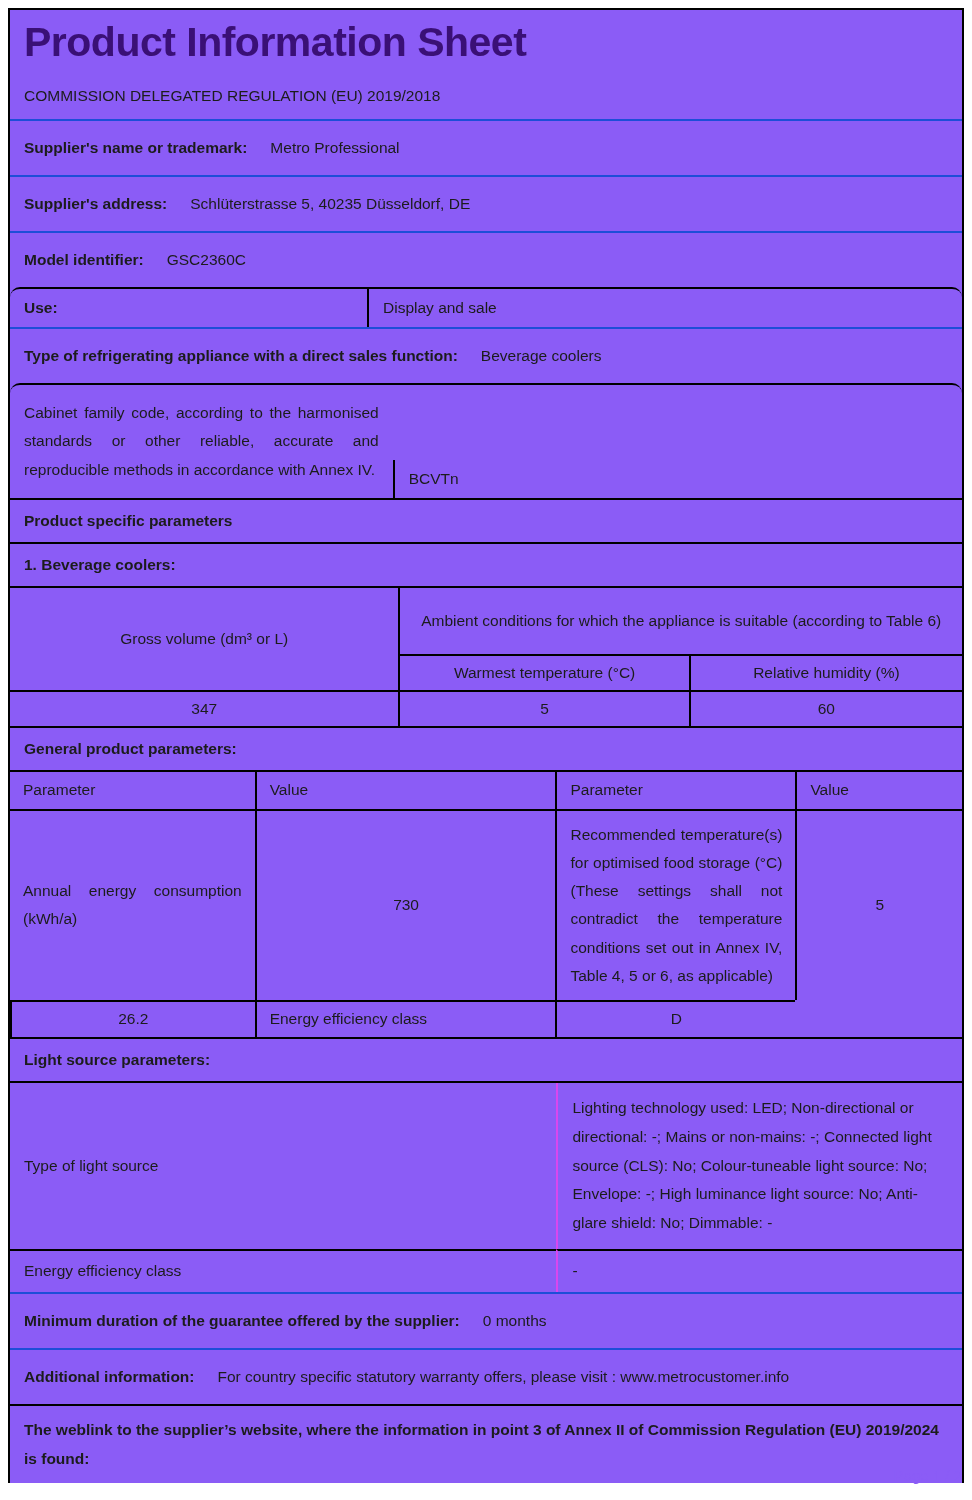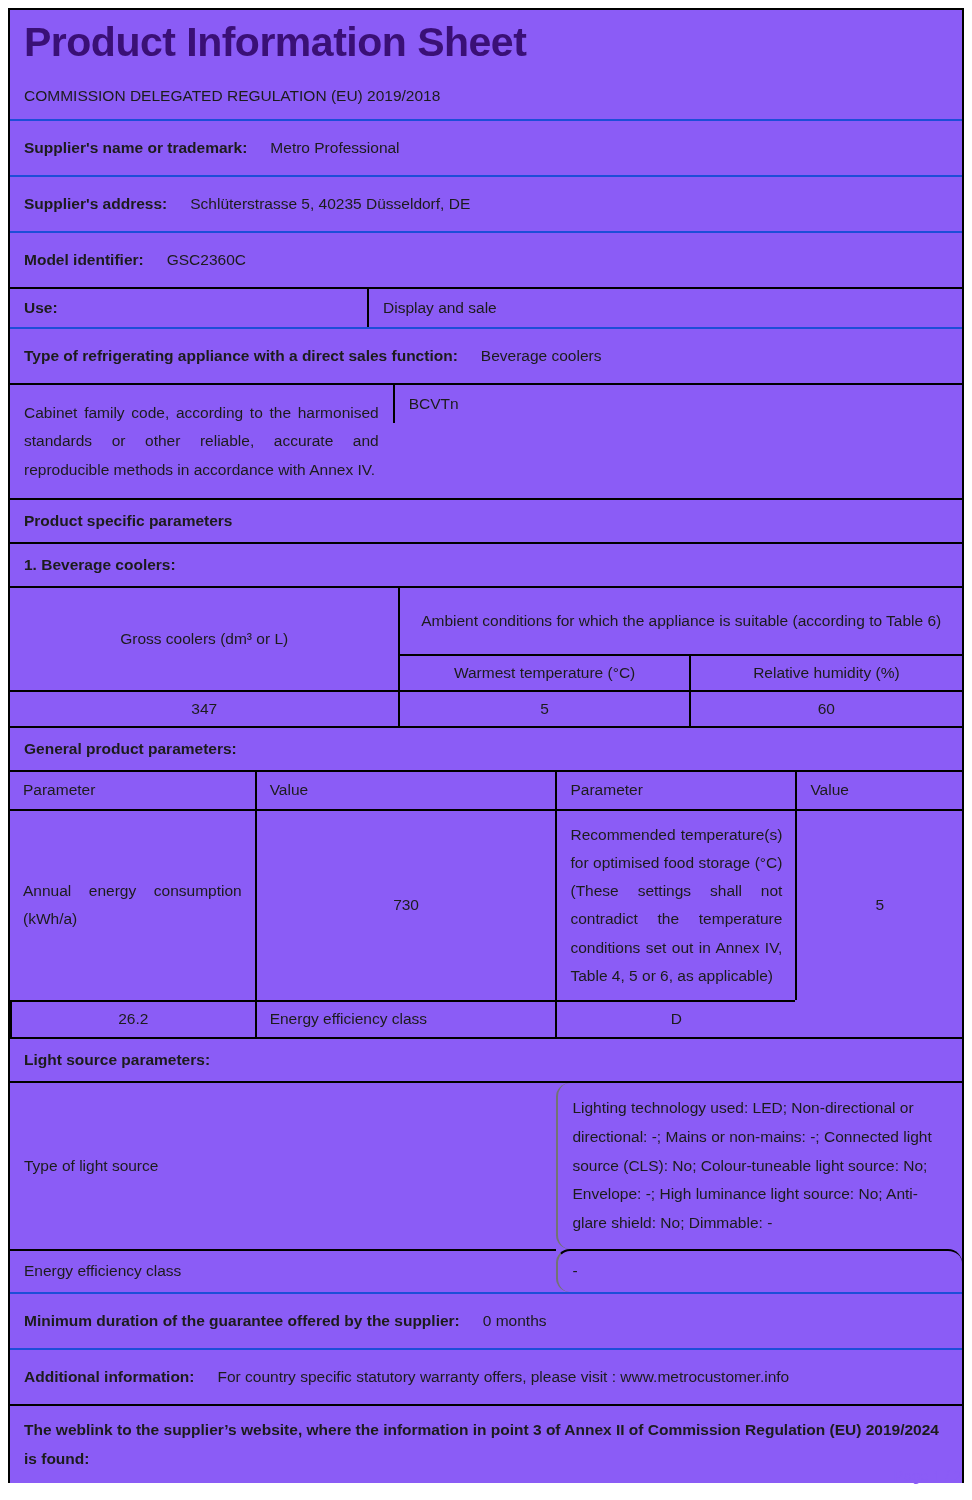--- a/index.html
+++ b/index.html
@@ -24,21 +24,21 @@
   .titleblock { padding: 10px 14px 14px 14px; }
   .doc-title {
     margin: 0 0 22px 0;
     font-size: 41px; line-height: 1.1;
     font-weight: 700; letter-spacing: -0.5px;
     color: #3a1076;
   }
   .doc-subtitle { font-size: 15.5px; color: #1c1c1c; }
 
   
-  .splitrow { border-top: 2px solid #000; display: flex; align-items: flex-start; padding: 0; }
+  .splitrow { border-top: 2px solid #000; display: flex; align-items: flex-end; padding: 0; border-radius: 10px; }
   .splitrow .cell { padding: 10px 14px; display: flex; align-items: center; }
   .splitrow .cell + .cell { border-left: 2px solid #000; }
   .use-c1 { width: 37.5%; }
   .use-c2 { flex: 1; }
   .cab-c1 { width: 40.2%; }
   .cab-c2 { flex: 1; }
   .cab-text { text-align: justify; line-height: 1.82; padding: 4px 0; }
 
   
   .section { border-top: 2px solid #000; padding: 10px 14px; min-height: 44px; display: flex; align-items: center; font-weight: 700; }
@@ -59,21 +59,21 @@
   .gen-grid > div { padding: 6px 13px; display: flex; align-items: center; }
   .gen-grid .bl { border-left: 2px solid #000; }
   .gen-grid .bt { border-top: 2px solid #000; }
   .gen-grid .center { justify-content: center; text-align: center; }
   .just { text-align: justify; line-height: 1.82; }
   .gg-p2cell { align-items: flex-start !important; padding-top: 10px !important; padding-bottom: 10px !important; }
 
   
   .light-grid { border-top: 2px solid #000; display: grid; grid-template-columns: 57.4% auto; grid-template-rows: 166px 43px; }
   .light-grid > div { padding: 8px 14px; display: flex; align-items: center; }
-  .light-grid .bl { border-left: 2px solid #737373; border-radius: 14px; }
+  .light-grid .bl { border-left: 2px solid #d946ef; }
   .light-grid .bt { border-top: 2px solid #000; }
   .light-text { line-height: 1.85; }
 
   .weblink-row { border-top: 2px solid #000; padding: 10px 14px; min-height: 68px; display: block; }
   .weblink-row .lbl { line-height: 1.85; }
 
   .footer { position: absolute; right: 10px; top: 1467px; color: #8b5cf6; font-size: 15px; }
 </style>
 </head>
 <body>
@@ -122,21 +122,21 @@
       <div class="cell cab-c2">
         <span>BCVTn</span>
       </div>
     </div>
 
     <div class="section">Product specific parameters</div>
 
     <div class="section">1. Beverage coolers:</div>
 
     <div class="bev-grid">
-      <div class="bg-gross">Gross coolers (dm³ or L)</div>
+      <div class="bg-gross">Gross volume (dm³ or L)</div>
       <div class="bg-ambient">Ambient conditions for which the appliance is suitable (according to Table 6)</div>
       <div class="bg-warm">Warmest temperature (°C)</div>
       <div class="bg-hum">Relative humidity (%)</div>
       <div class="bg-v1">347</div>
       <div class="bg-v2">5</div>
       <div class="bg-v3">60</div>
     </div>
 
     <div class="section">General product parameters:</div>
 

